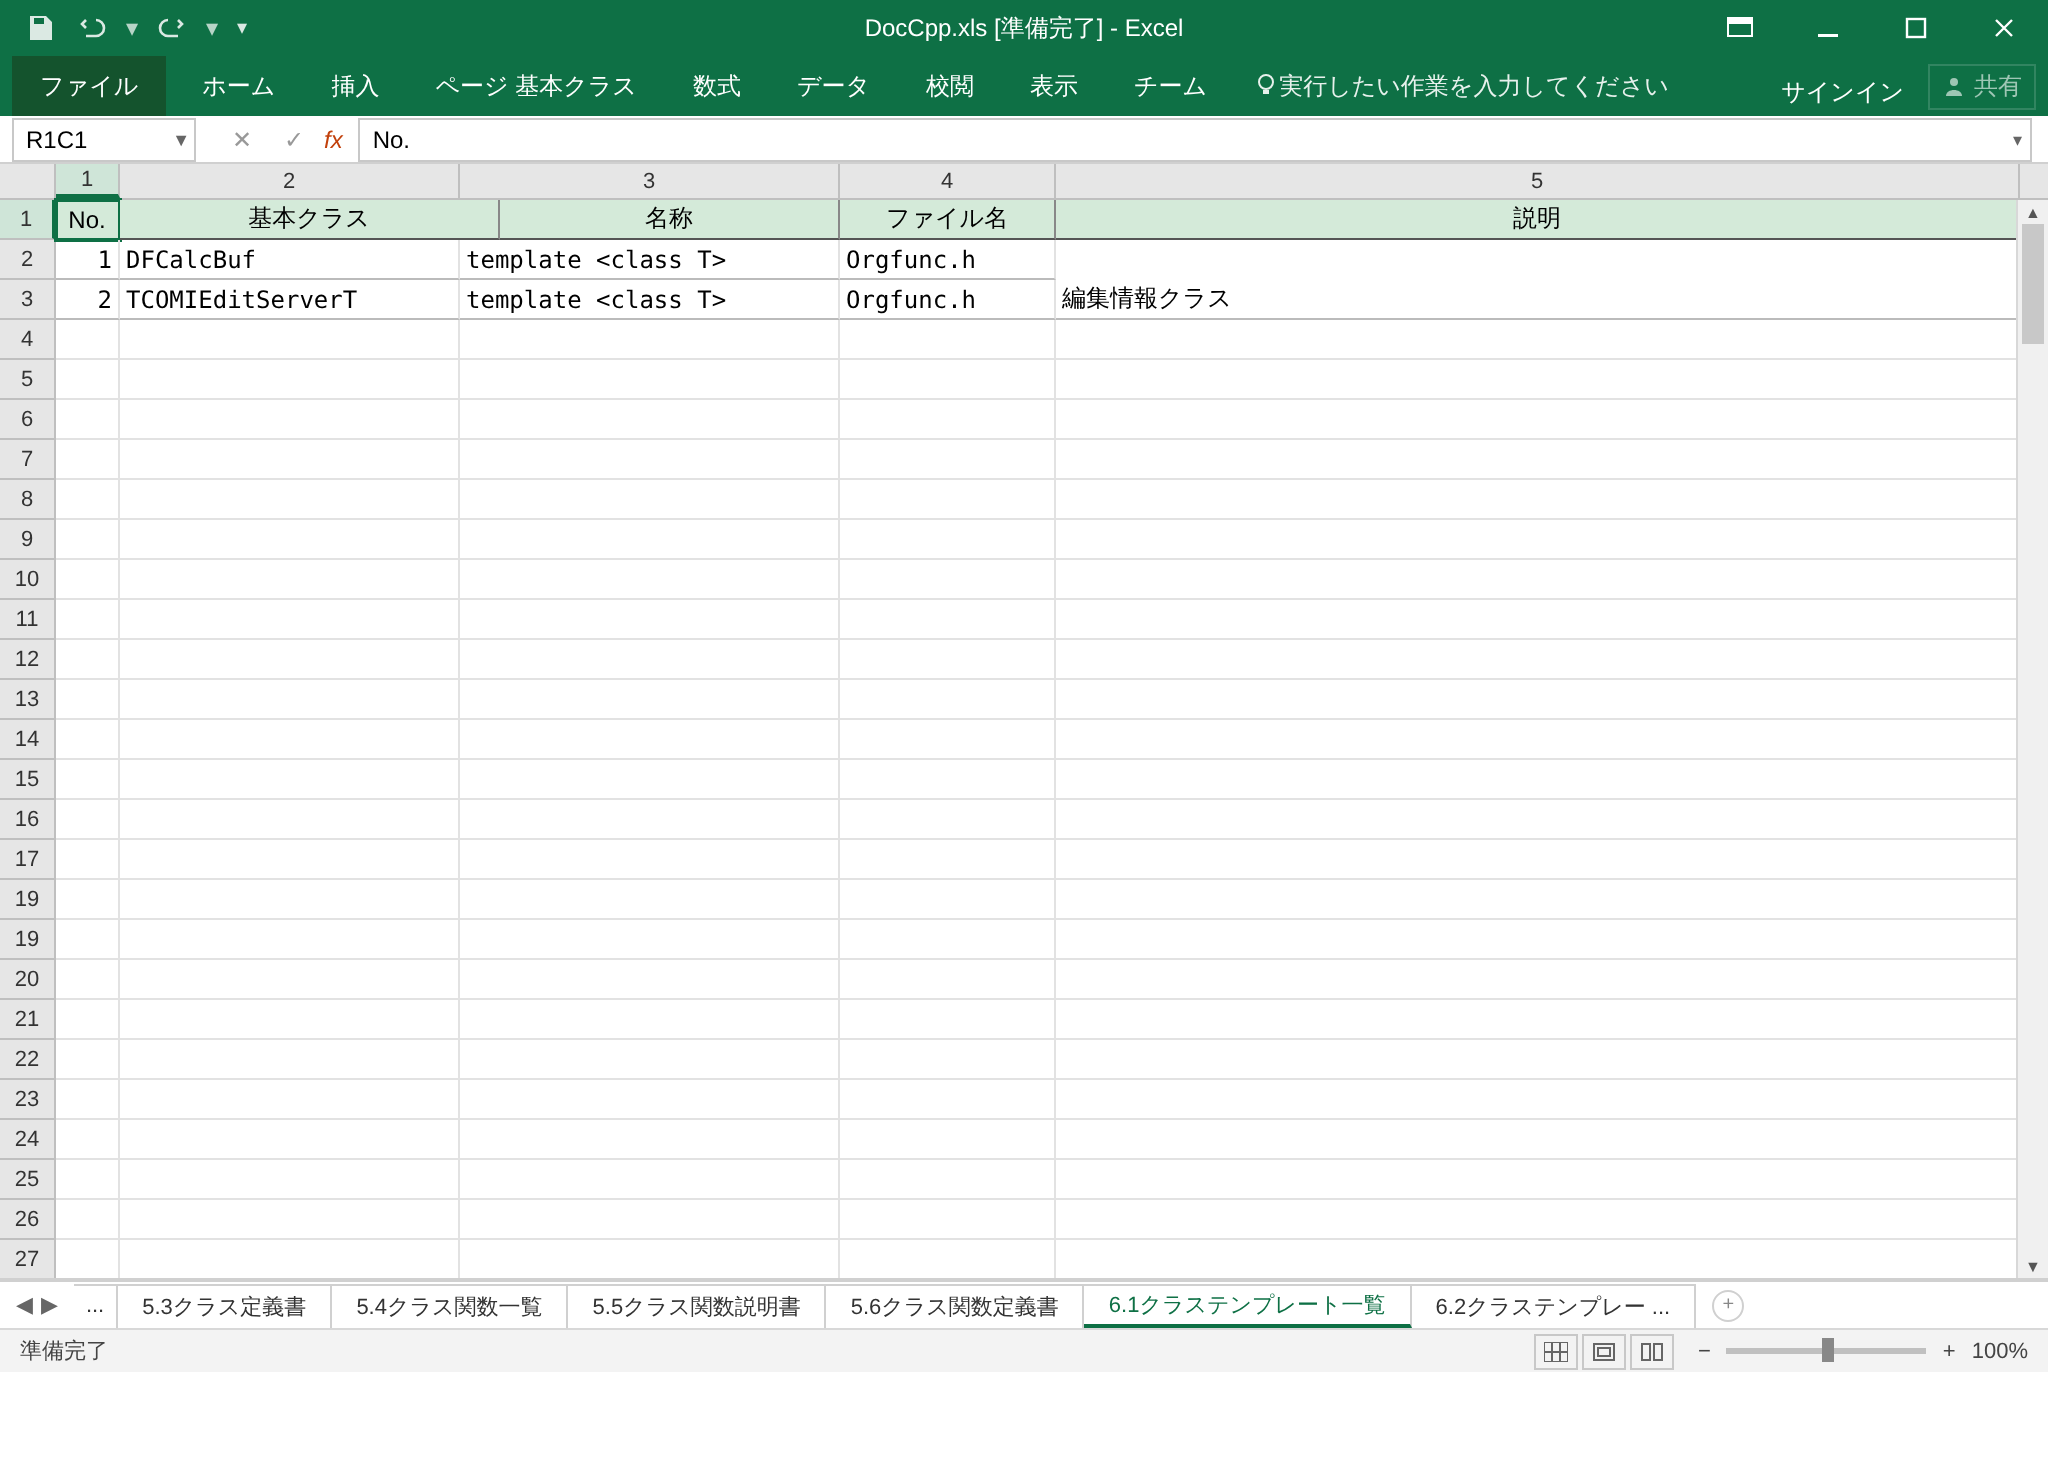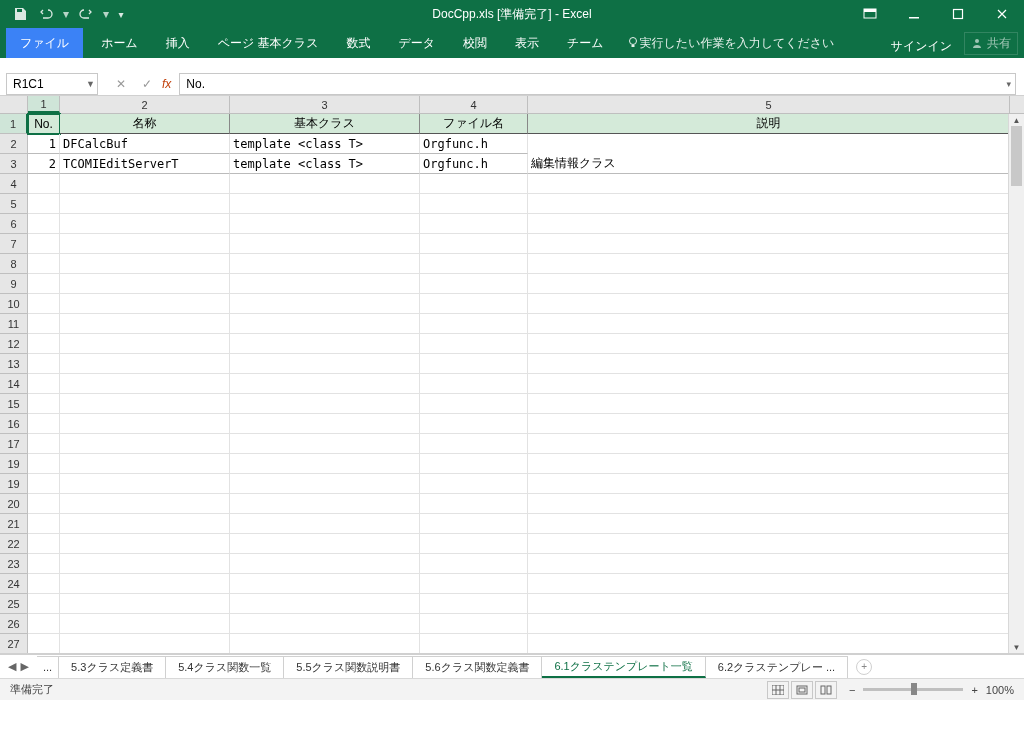--- a/index.html
+++ b/index.html
@@ -8,27 +8,27 @@
 .titlebar { background: #0e7045; height: 28px; display: flex; align-items: center; color: #fff; font-size: 12px; position: relative; }
 .qat { display: flex; align-items: center; gap: 2px; padding-left: 8px; }
 .qat-btn { width: 24px; height: 24px; display: flex; align-items: center; justify-content: center; opacity: 0.85; }
 .qat-sep { width: 12px; display: flex; justify-content: center; opacity: 0.7; }
 .title-center { position: absolute; left: 50%; transform: translateX(-50%); }
 .win-controls { margin-left: auto; display: flex; }
 .win-btn { width: 44px; height: 28px; display: flex; align-items: center; justify-content: center; font-size: 11px; }
 
 .ribbon-tabs { background: #0e7045; height: 30px; display: flex; align-items: center; color: #fff; font-size: 12px; padding: 0 6px; }
 .rtab { padding: 0 14px; height: 100%; display: flex; align-items: center; }
-.rtab.file { background: #3b82f6; margin-right: 4px; }
+.rtab.file { background: #14532d; margin-right: 4px; }
 .tell-me { display: flex; align-items: center; gap: 0; margin-left: 8px; opacity: 0.9; }
 .tell-me svg { width: 14px; height: 14px; }
 .right-cmds { margin-left: auto; display: flex; align-items: flex-end; gap: 12px; }
 .share-btn { display: flex; align-items: center; gap: 4px; padding: 2px 6px; border: 1px solid rgba(255,255,255,0.25); opacity: 0.6; }
 
-.fx-bar { height: 24px; display: flex; align-items: center; border-bottom: 1px solid #d0d0d0; background: #fff; margin-top: 14px; }
+.fx-bar { height: 24px; display: flex; align-items: center; border-bottom: 1px solid #d0d0d0; background: #fff; }
 .name-box { width: 92px; height: 22px; border: 1px solid #c8c8c8; margin-left: 6px; display: flex; align-items: center; padding: 0 6px; font-size: 12px; position: relative; }
 .name-box .dd { position: absolute; right: 2px; font-size: 9px; color: #666; }
 .fx-btns { display: flex; align-items: center; margin-left: 14px; gap: 8px; color: #999; }
 .fx-btns span { width: 18px; text-align: center; font-size: 12px; }
 .fx-label { font-style: italic; color: #c2410c; margin-left: 6px; font-size: 12px; }
 .fx-input { flex: 1; height: 22px; border: 1px solid #c8c8c8; margin: 0 8px 0 8px; padding: 0 6px; font-size: 12px; display: flex; align-items: center; position: relative; }
 .fx-input .dd { position: absolute; right: 4px; font-size: 9px; color: #666; }
 
 .grid-wrap { position: relative; height: 558px; overflow: hidden; border-bottom: 1px solid #d0d0d0; }
 .col-headers { display: flex; height: 18px; background: #e6e6e6; border-bottom: 1px solid #bfbfbf; font-size: 11px; color: #333; }
@@ -195,22 +195,22 @@
         <div class="rh">22</div>
         <div class="rh">23</div>
         <div class="rh">24</div>
         <div class="rh">25</div>
         <div class="rh">26</div>
         <div class="rh">27</div>
       </div>
     <div class="cells-area" id="cells-area">
         <div class="row hdr-row">
           <div class="cell c1 active-cell">No.</div>
+          <div class="cell c3">基本クラス</div>
           <div class="cell c2">名称</div>
-          <div class="cell c3">基本クラス</div>
           <div class="cell c4">ファイル名</div>
           <div class="cell c5">説明</div>
         </div>
         <div class="row data-row">
           <div class="cell c1">1</div>
           <div class="cell c2">DFCalcBuf</div>
           <div class="cell c3">template &lt;class T&gt;</div>
           <div class="cell c4">Orgfunc.h</div>
         </div>
         <div class="row data-row">

